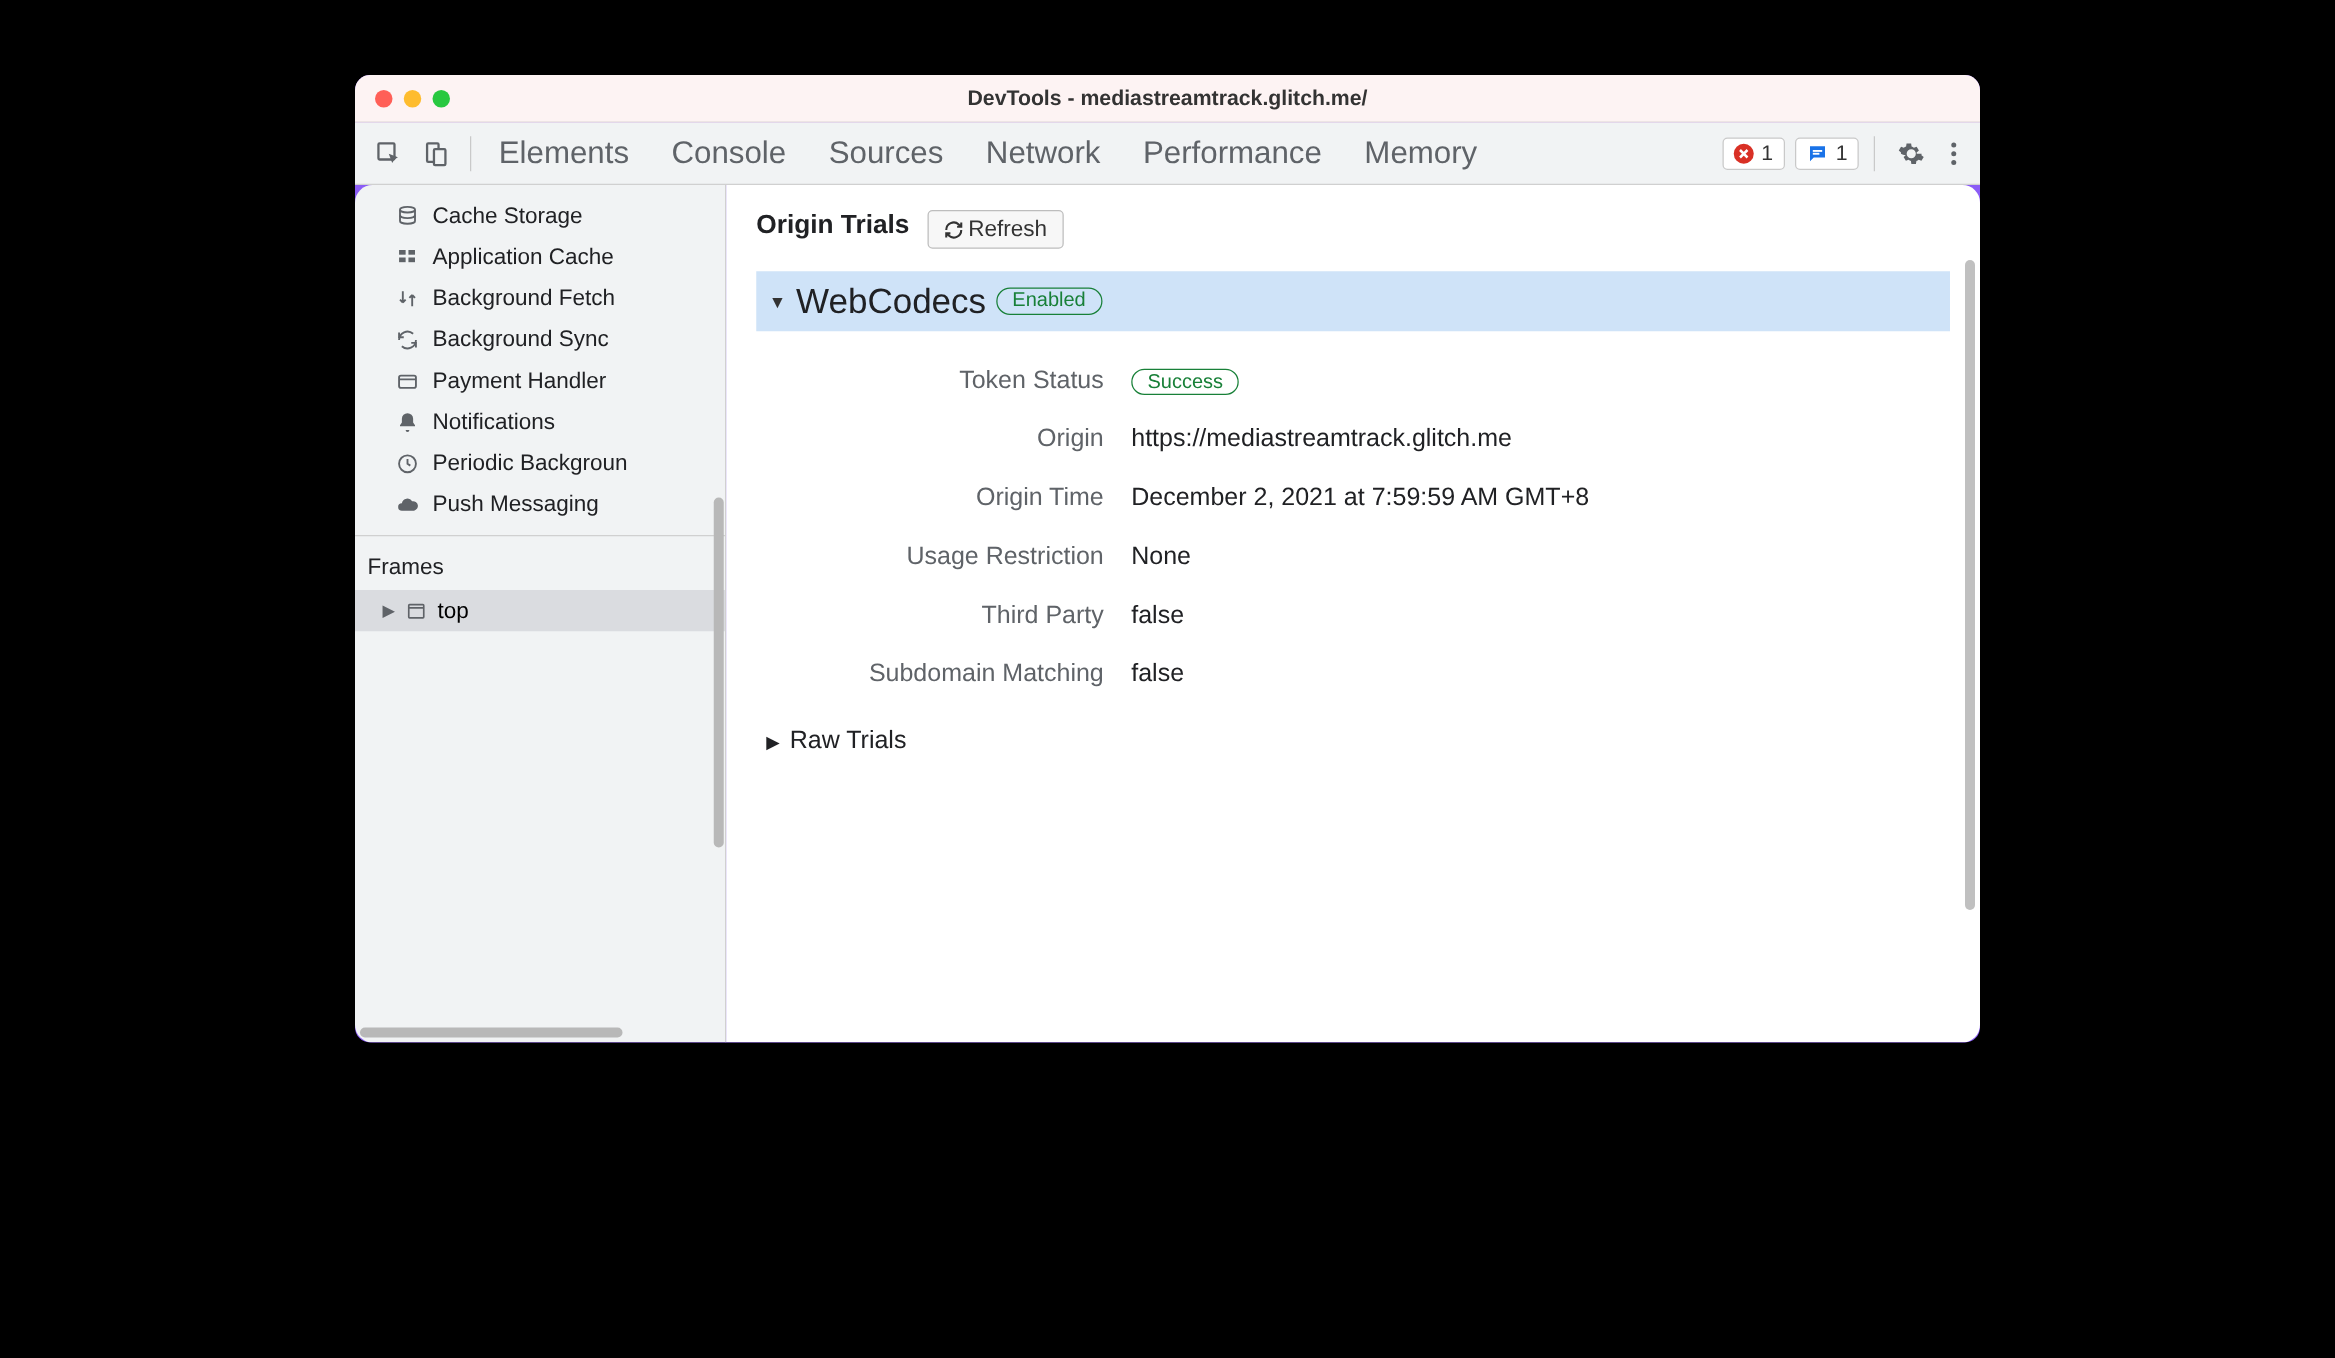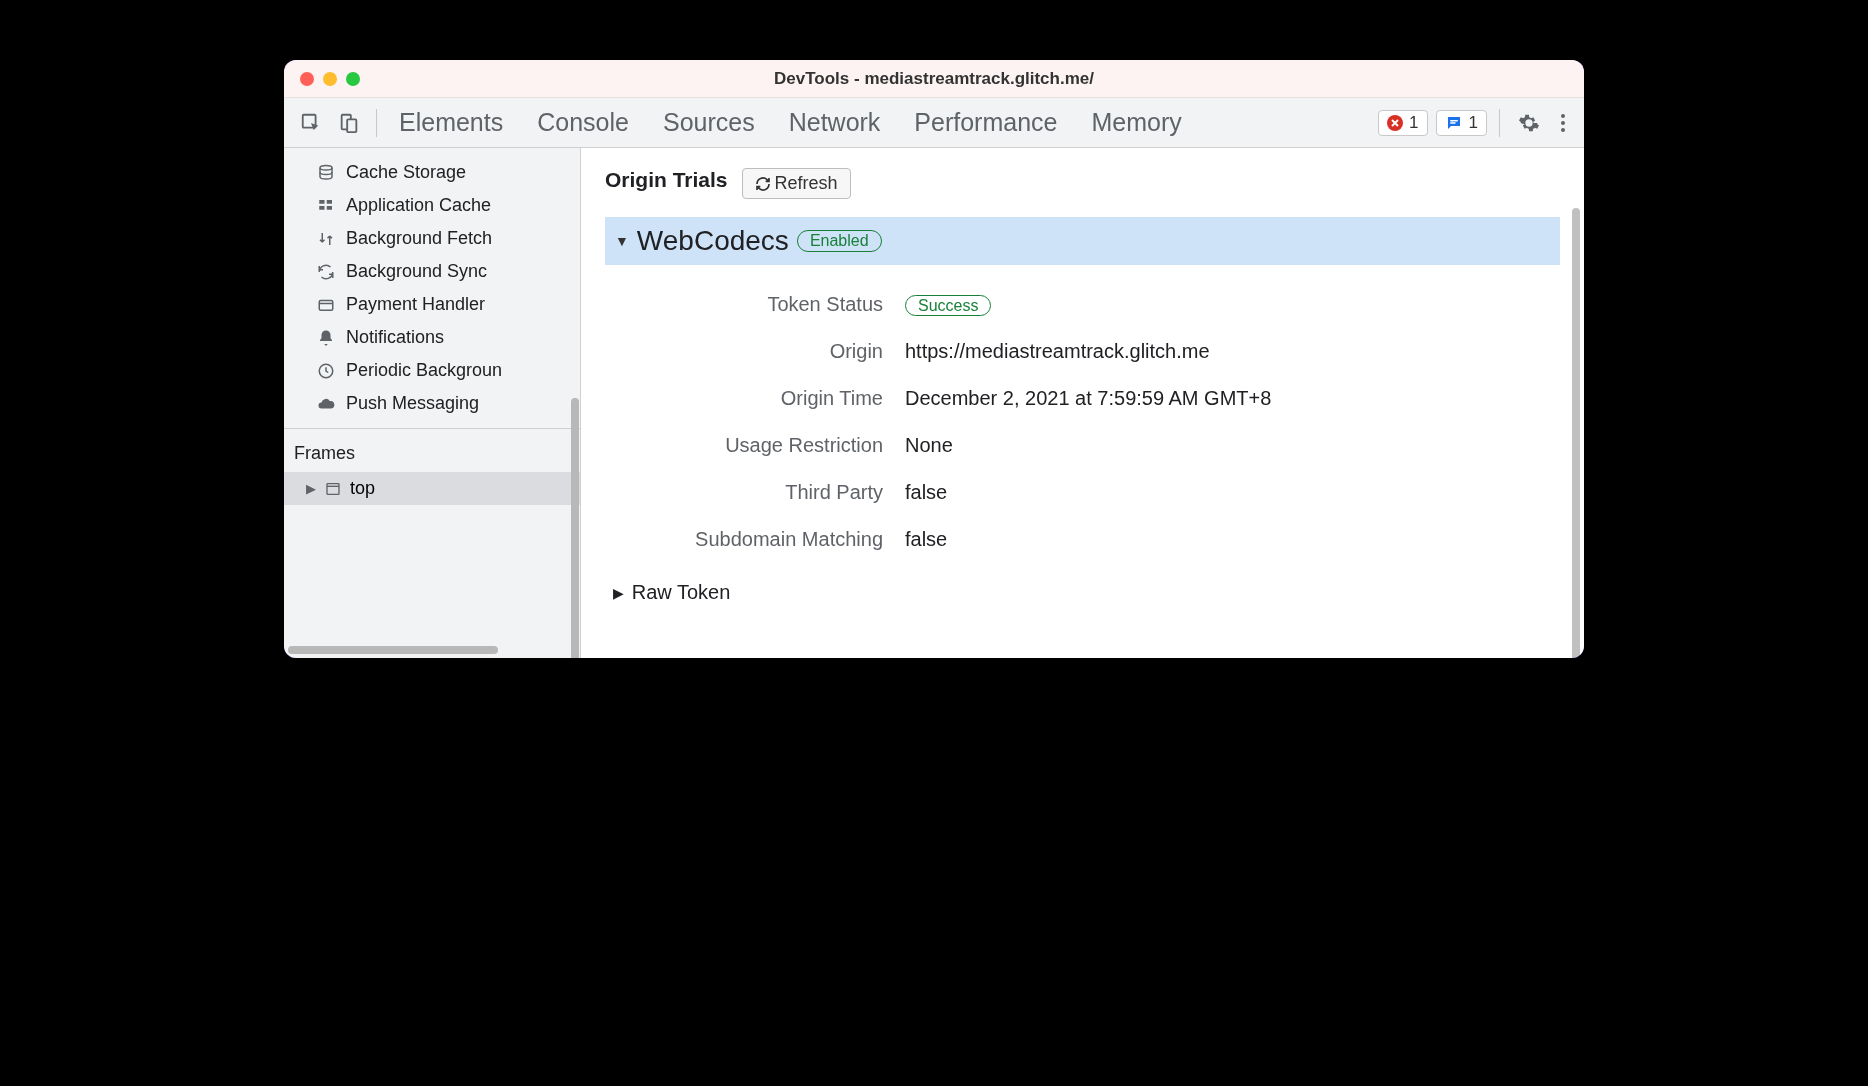--- a/index.html
+++ b/index.html
@@ -8,21 +8,21 @@
     width: 1868px;
     height: 1086px;
     font-family: -apple-system, BlinkMacSystemFont, "Segoe UI", Helvetica, Arial, sans-serif;
     display: flex;
     align-items: flex-start;
     justify-content: center;
     padding-top: 60px;
   }
   .window {
     width: 1300px;
-    height: 598px;
+    height: 774px;
     background: #8b5cf6;
     border-radius: 12px;
     box-shadow: 0 20px 60px rgba(0,0,0,0.5);
     overflow: hidden;
     display: flex;
     flex-direction: column;
   }
   .titlebar {
     height: 38px;
     background: #fdf3f3;
@@ -90,20 +90,21 @@
     background: #d93025; display: flex; align-items: center; justify-content: center;
   }
   .err-circle svg { width: 10px; height: 10px; }
   .msg-icon { color: #1a73e8; }
   .gear-btn, .more-btn { color: #5f6368; padding: 0 6px; }
   .body {
     flex: 1;
     display: flex;
     overflow: hidden;
     position: relative;
+    border-radius: 14px;
   }
   .sidebar {
     width: 297px;
     background: #f1f3f4;
     border-right: 1px solid #d0d0d0;
     overflow-y: hidden;
     position: relative;
     padding-top: 8px;
   }
   .side-item {
@@ -442,20 +443,20 @@
           <div class="detail-value">false</div>
         </div>
         <div class="detail-row">
           <div class="detail-label">Subdomain Matching</div>
           <div class="detail-value">false</div>
         </div>
       </div>
 
       <div class="raw-token">
         <span class="caret">▶</span>
-        <span>Raw Token</span>
+        <span>Raw Trials</span>
       </div>
 
       <div class="main-scrollbar-v"></div>
     </div>
 
   </div>
 </div>
 
 </body></html>

